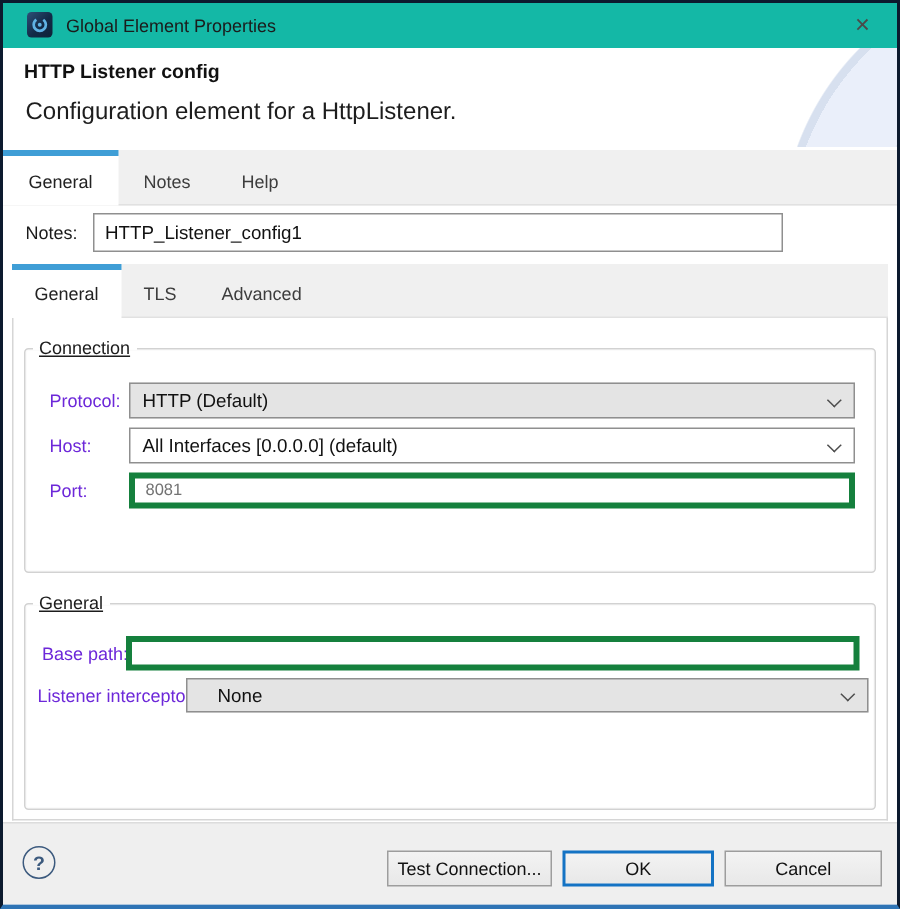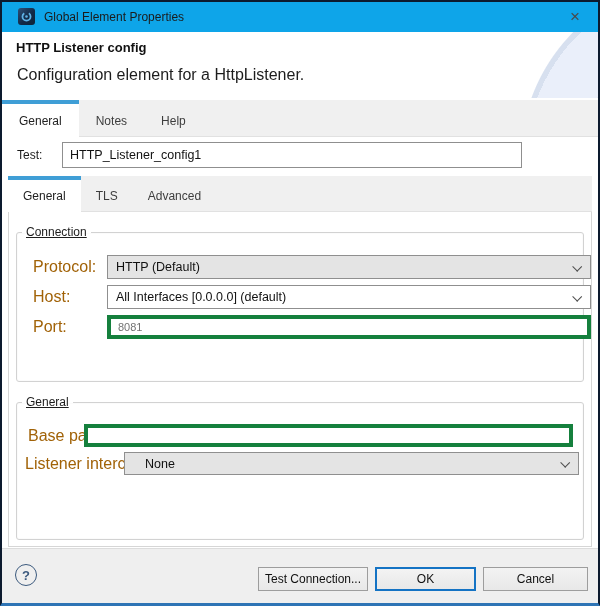--- a/index.html
+++ b/index.html
@@ -4,21 +4,21 @@
 <style>
   html,body{margin:0;padding:0;background:#fff;}
   *{box-sizing:border-box;font-family:"Liberation Sans", sans-serif;}
 
   .win{
     position:relative;width:600px;height:606px;background:#fff;
     border:2px solid #0c1a2e;border-bottom:3px solid #2e74b5;overflow:hidden;
   }
 
   
-  .titlebar{position:absolute;left:0;top:0;width:596px;height:30px;background:#0ea5e9;}
+  .titlebar{position:absolute;left:0;top:0;width:596px;height:30px;background:#14b8a6;}
   .app-icon{position:absolute;left:16px;top:6px;width:17px;height:17px;border-radius:3px;
     background:linear-gradient(135deg,#2e5078,#122档540 60%,#0e2338);
     background:linear-gradient(135deg,#2e5078,#122a47 55%,#0e2338);
     display:flex;align-items:center;justify-content:center;}
   .titlebar-text{position:absolute;left:42px;top:0;height:30px;line-height:31px;
     font-size:12px;color:#1b1b1b;}
   .close-btn{position:absolute;right:10px;top:3px;width:26px;height:24px;display:flex;
     align-items:center;justify-content:center;font-size:17px;color:#4a4a4a;cursor:default;}
 
   
@@ -49,35 +49,35 @@
   .inner-content{position:absolute;left:6px;top:210px;width:584px;height:335px;
     background:#fff;border:1px solid #d6d6d6;border-top:none;}
 
   
   fieldset{position:absolute;margin:0;padding:0;border:1px solid #d2d2d2;border-radius:3px;
     box-shadow:inset 0 0 0 1px #fbfbfb;background:#fff;}
   legend{font-size:12px;color:#1c1c1c;margin-left:5px;padding:0 4px;text-decoration:underline;}
   .fs-connection{left:7px;top:13px;width:568px;height:157px;}
   .fs-general{left:7px;top:183px;width:568px;height:145px;}
 
-  .row-label{position:absolute;font-size:16px;color:#a16207;line-height:24px;height:24px;}
+  .row-label{position:absolute;font-size:12px;color:#6d28d9;line-height:24px;height:24px;}
   .combo{position:absolute;height:24px;border:1px solid #8f8f8f;background:#e4e4e4;
     display:flex;align-items:center;padding:0 26px 0 8px;font-size:12.5px;color:#111;cursor:default;
     white-space:nowrap;overflow:hidden;}
   .combo.white{background:#fff;}
   .chev{position:absolute;right:10px;top:8px;width:7px;height:7px;
     border-right:1.6px solid #4d4d4d;border-bottom:1.6px solid #4d4d4d;
     transform:rotate(45deg) translateY(-1px);}
   .txt{position:absolute;height:24px;border:4px solid #15803d;background:#fff;
     padding:0 7px;font-size:11px;color:#737373;outline:none;}
 
   
   .r-protocol{top:16px;} .r-host{top:46px;} .r-port{top:76px;}
   .fs-connection .row-label{left:16px;}
-  .fs-connection .combo,.fs-connection .txt{left:69px;width:484px;margin-left:21px;}
+  .fs-connection .combo,.fs-connection .txt{left:69px;width:484px;}
 
   
   .r-basepath{top:15px;} .r-interceptors{top:43px;}
   .lbl-basepath{left:11px;}
   .inp-basepath{left:67px;width:489px;height:23px;}
   .lbl-interceptors{left:8px;}
   .combo-interceptors{left:107px;width:455px;height:23px;padding-left:20px;}
 
   
   .footer{position:absolute;left:0;top:546px;width:596px;height:55px;background:#efefef;
@@ -112,21 +112,21 @@
     <div class="banner-title">HTTP Listener config</div>
     <div class="banner-desc">Configuration element for a HttpListener.</div>
   </div>
 
   <div class="tabbar outer-tabbar">
     <div class="tab active">General</div>
     <div class="tab">Notes</div>
     <div class="tab">Help</div>
   </div>
 
-  <span class="name-label">Test:</span>
+  <span class="name-label">Notes:</span>
   <input class="name-input" type="text" value="HTTP_Listener_config1" style="">
 
   <div class="tabbar inner-folder-bar">
     <div class="tab active">General</div>
     <div class="tab">TLS</div>
     <div class="tab">Advanced</div>
   </div>
 
   <div class="inner-content">
 

